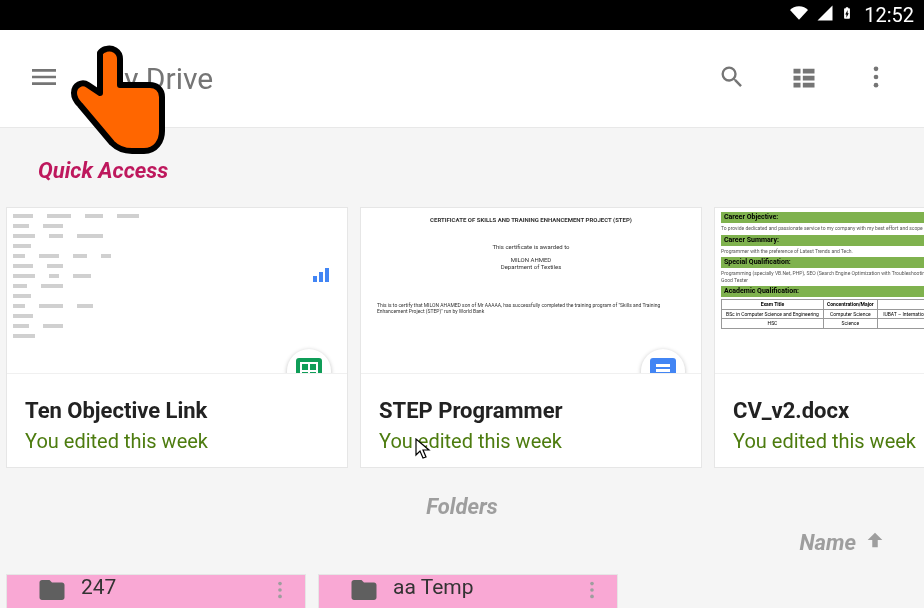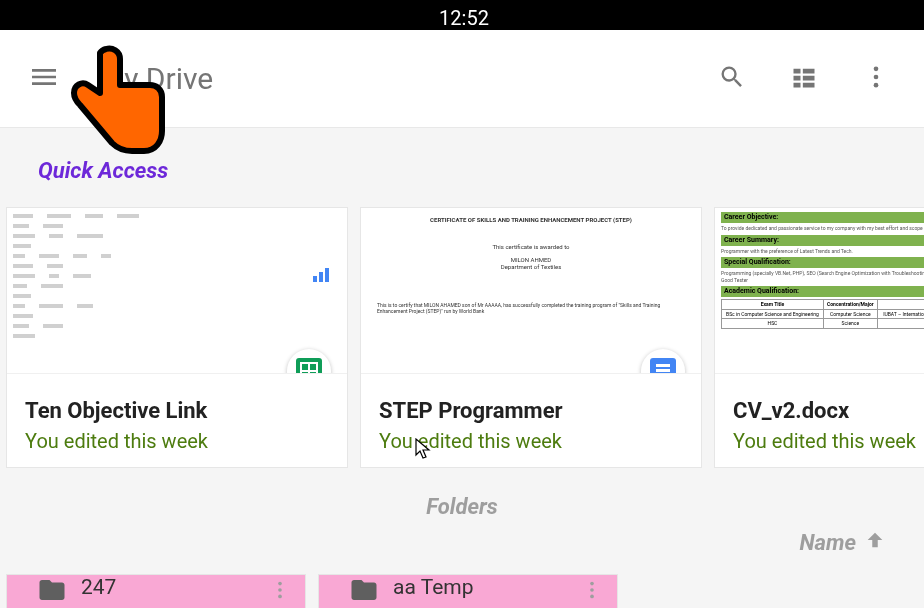--- a/index.html
+++ b/index.html
@@ -1,32 +1,32 @@
 <!DOCTYPE html>
 <html><head>
 <meta charset="utf-8">
 <style>
   * { box-sizing: border-box; margin: 0; padding: 0; }
   body { font-family: Roboto, Arial, sans-serif; width: 924px; height: 608px; overflow: hidden; background: #f5f5f5; position: relative; }
   
-  .status-bar { background: #000; height: 30px; display: flex; justify-content: flex-end; align-items: center; padding: 0 10px; color: #fff; gap: 6px; flex-direction: column; }
+  .status-bar { background: #000; height: 30px; display: flex; justify-content: flex-end; align-items: center; padding: 0 10px; color: #fff; gap: 6px; }
   .status-bar .clock { font-size: 20px; margin-left: 4px; }
   .status-bar svg { fill: #fff; }
   
   .app-bar { background: #fff; height: 98px; display: flex; align-items: center; padding: 0 20px; border-bottom: 1px solid #e8e8e8; position: relative; }
   .hamburger { cursor: pointer; padding: 8px; }
   .hamburger svg { width: 32px; height: 32px; }
   .app-title { font-size: 30px; color: #757575; margin-left: 30px; font-weight: 400; }
   .app-actions { margin-left: auto; display: flex; align-items: center; gap: 32px; padding-right: 8px;}
   .app-actions .icon-btn { cursor: pointer; padding: 6px; }
   .app-actions svg { width: 28px; height: 28px; }
   
   .tap-hand { position: absolute; left: 60px; top: 45px; z-index: 100; pointer-events: none; }
   
-  .section-label { font-size: 22px; font-weight: 700; font-style: italic; color: #6d28d9; padding: 30px 38px 24px; }
+  .section-label { font-size: 22px; font-weight: 700; font-style: italic; color: #be185d; padding: 30px 38px 24px; }
   
   .quick-row { display: flex; gap: 12px; padding: 0 6px; }
   .quick-card { background: #fff; width: 342px; flex-shrink: 0; border: 1px solid #e6e6e6; position: relative; }
   .thumb { height: 166px; background: #fff; position: relative; overflow: hidden; border-bottom: 1px solid #f0f0f0;}
   .badge { position: absolute; right: 16px; bottom: -20px; width: 44px; height: 44px; border-radius: 50%; background: #fff; box-shadow: 0 1px 4px rgba(0,0,0,.25); display: flex; align-items: center; justify-content: center; z-index: 2;}
   .badge-sheet { width: 26px; height: 26px; background:#0f9d58; border-radius:3px; display:flex;align-items:center;justify-content:center;}
   .badge-sheet::after { content:""; width:14px; height:14px; border:2px solid #fff; display:block; background:linear-gradient(#fff,#fff) center/2px 100% no-repeat, linear-gradient(#fff,#fff) center/100% 2px no-repeat;}
   .badge-doc { width: 26px; height: 26px; background:#4285f4; border-radius:3px; position:relative;}
   .badge-doc::before{content:"";position:absolute;left:6px;right:6px;top:6px;height:3px;background:#fff;box-shadow:0 5px 0 #fff,0 10px 0 #fff;}
   .card-meta { padding: 24px 18px 14px; }

